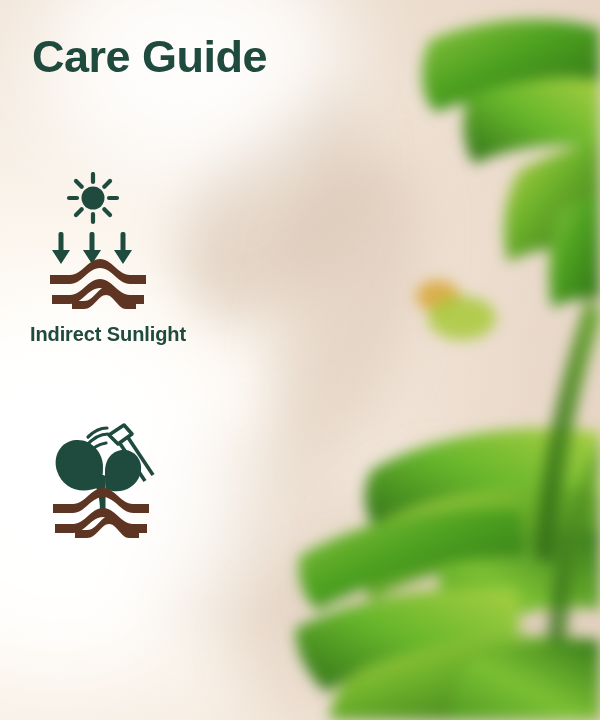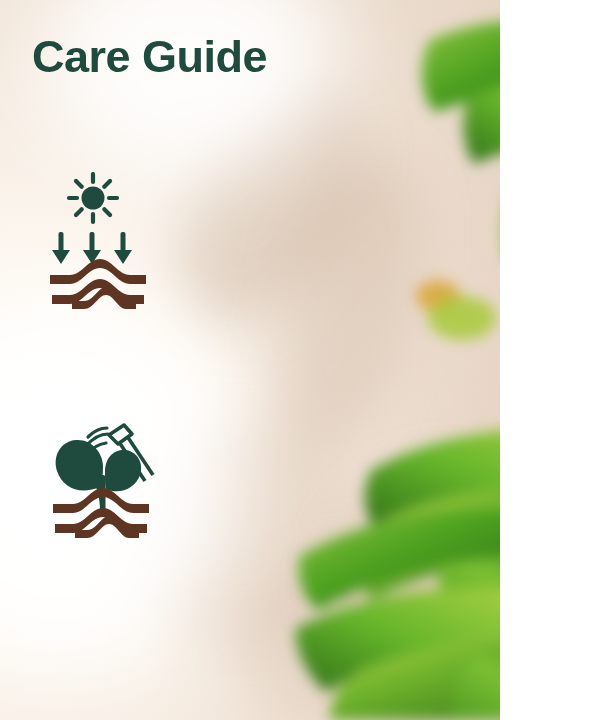--- a/index.html
+++ b/index.html
@@ -9,21 +9,21 @@
   }
   body {
     width: 600px;
     height: 720px;
     overflow: hidden;
     font-family: "Liberation Sans", sans-serif;
   }
 
   #card {
     position: relative;
-    width: 500px;
+    width: 600px;
     height: 720px;
     overflow: hidden;
     background: #eab308;
   }
 
   
   .bg-base {
     position: absolute;
     inset: 0;
     background:
@@ -210,20 +210,21 @@
       <g fill="#5e3523">
         <path d="M2,112 C2,112 16,112 22,112 C34,112 40,96 52,96 C64,96 70,112 82,112 C88,112 98,112 98,112
                  L98,103 C98,103 88,103 82,103 C70,103 64,87 52,87 C40,87 34,103 22,103 C16,103 2,103 2,103 Z"></path>
         <path d="M10,128 C10,128 22,128 28,128 C40,128 46,112 58,112 C70,112 76,128 88,128 C94,128 102,128 102,128
                  L102,119 C102,119 94,119 88,119 C76,119 70,103 58,103 C46,103 40,119 28,119 C22,119 10,119 10,119 Z" transform="translate(-6,4)"></path>
         <path d="M30,138 C30,138 38,138 42,138 C52,138 56,124 64,124 C72,124 76,138 84,138 C88,138 94,138 94,138
                  L94,130 C94,130 88,130 84,130 C76,130 72,116 64,116 C56,116 52,130 42,130 C38,130 30,130 30,130 Z" transform="translate(-6,-1)"></path>
       </g>
     </svg>
 
+    <div class="care-label">Indirect Sunlight</div>
   </div>
 
   <div class="care-block" id="block-water">
 
     <svg class="icon-wrap" width="130" height="125" viewBox="0 0 130 125">
 
       <g stroke="#1f4a3e" stroke-width="3.2" stroke-linecap="round" fill="none">
         <path d="M45,22 C51,16 58,13 64,13"></path>
         <path d="M43,31 C50,23 58,19 65,19"></path>
         <path d="M43,40 C49,33 56,29 63,28"></path>

